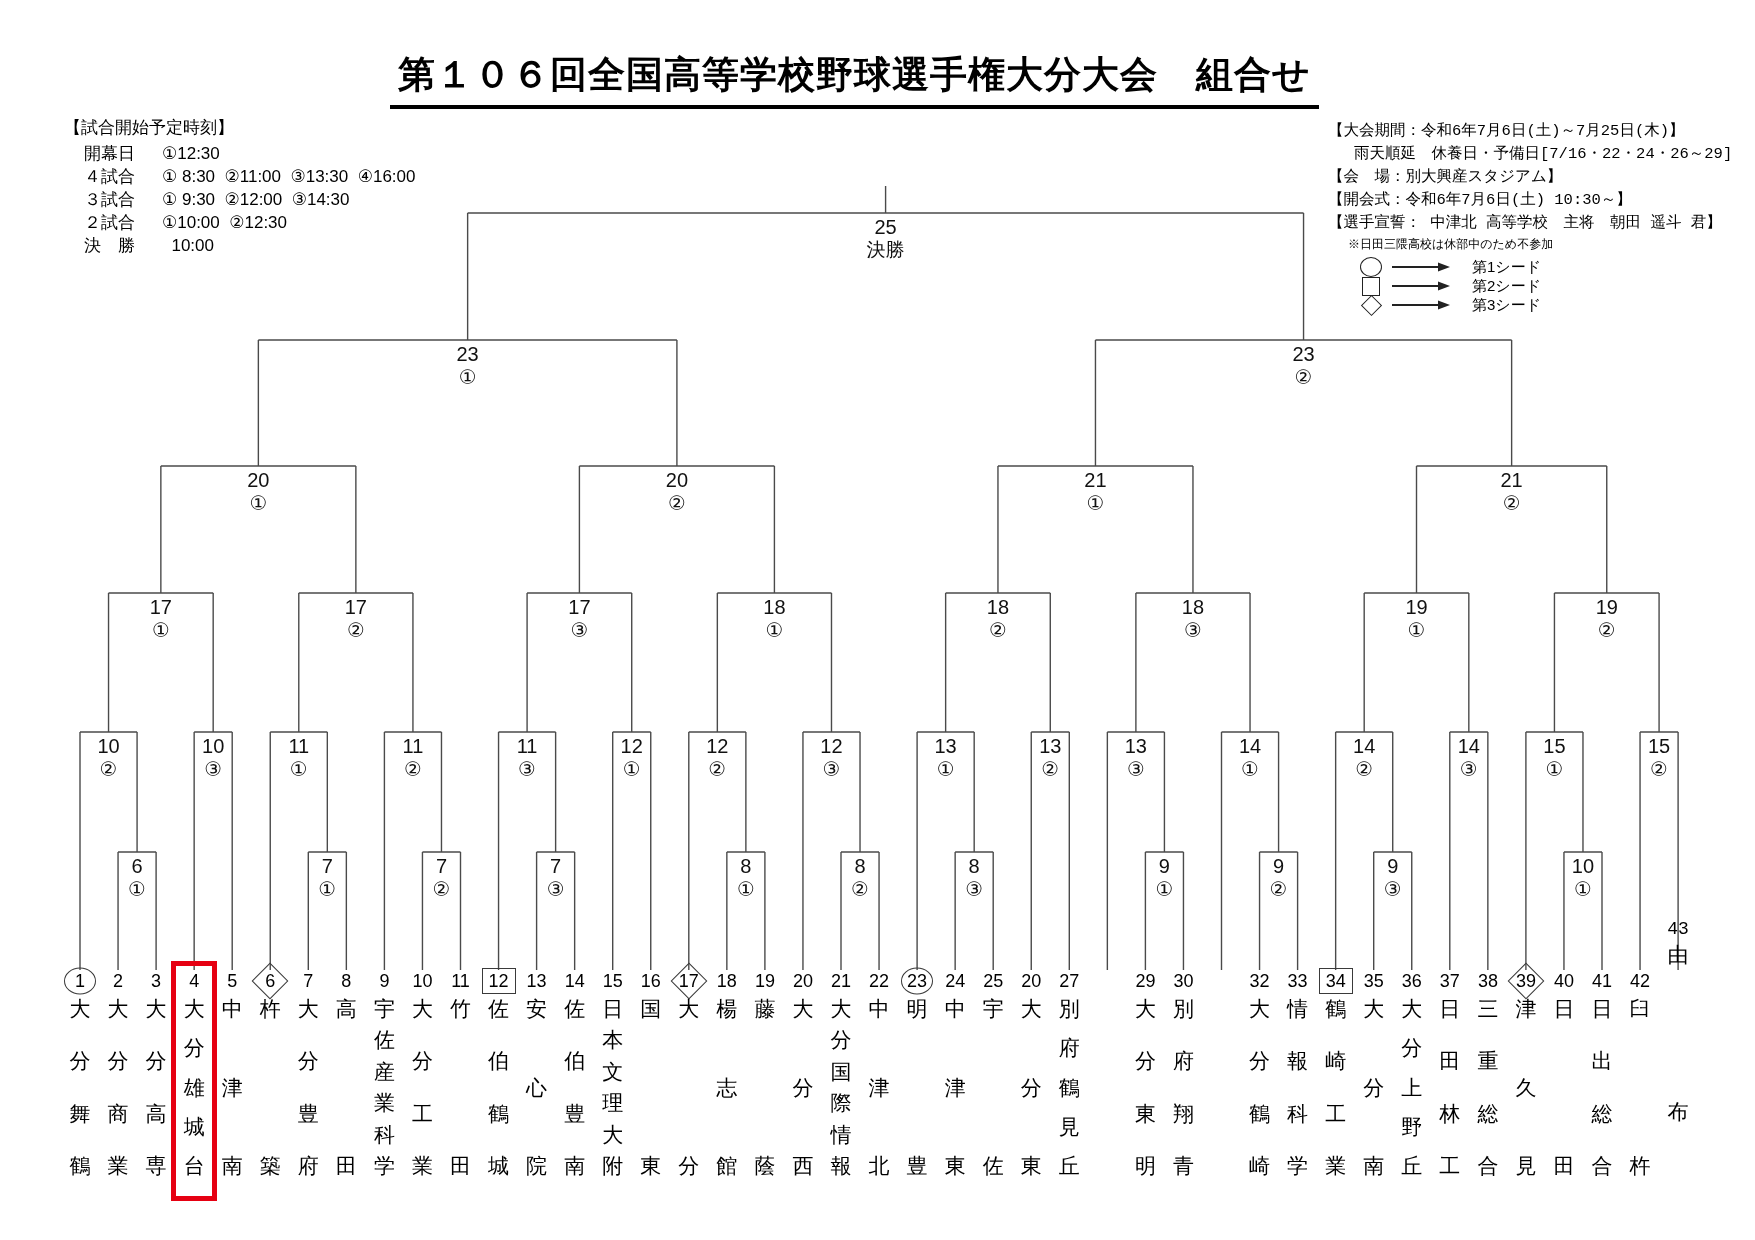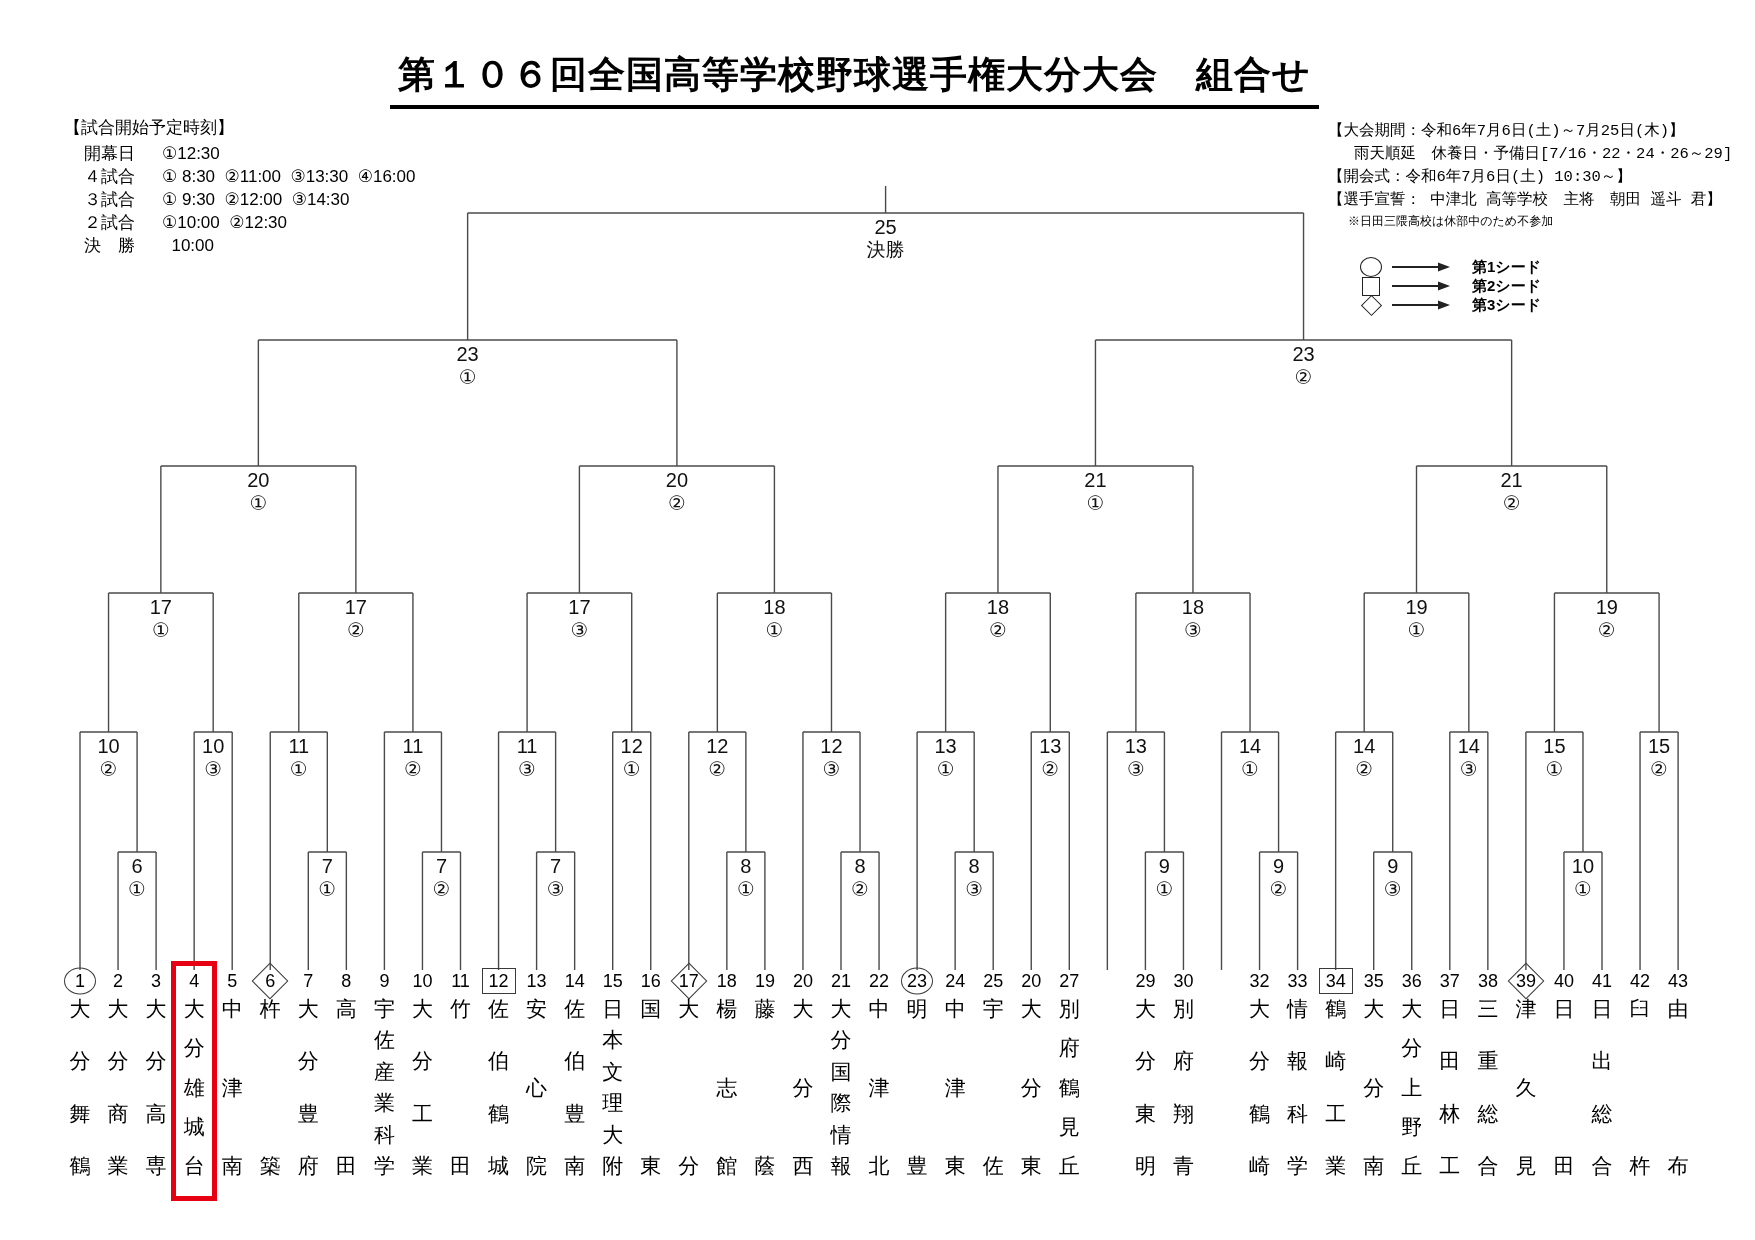--- a/index.html
+++ b/index.html
@@ -21,21 +21,21 @@
   .info .ind{padding-left:26px;}
   .info .small{font-size:12px;padding-left:20px;line-height:20px;}
   
   .legend{position:absolute;left:1358px;top:258px;}
   .lrow{display:flex;align-items:center;height:18px;margin-bottom:1px;}
   .shape-cell{width:26px;display:flex;justify-content:center;align-items:center;}
   .lg-circle{width:20px;height:18px;border:1.7px solid #222;border-radius:50%;}
   .lg-square{width:16px;height:17px;border:1.7px solid #222;}
   .lg-diamond{width:13px;height:13px;border:1.7px solid #222;transform:rotate(45deg);}
   .arrow-cell{margin-left:8px;display:flex;align-items:center;}
-  .ltext{margin-left:22px;font-size:15px;white-space:pre;font-weight:bold;}
+  .ltext{margin-left:22px;font-size:15px;white-space:pre;}
   
   #bracket{position:absolute;left:0;top:0;width:1755px;height:1240px;}
   .game-label{position:absolute;width:70px;text-align:center;color:#111;}
   .game-label .day{font-size:20px;line-height:21px;}
   .game-label .no{font-size:20px;line-height:24px;}
   .game-label .final-word{font-size:19px;line-height:23px;}
   .team-column{position:absolute;width:44px;height:238px;}
   .team-column.highlighted{outline:5px solid #e60012;outline-offset:-4px;}
   .team-num{position:absolute;left:0;right:0;top:9px;text-align:center;font-size:18px;line-height:20px;z-index:2;}
   .name-char{position:absolute;left:0;right:0;text-align:center;font-size:21px;line-height:22px;font-weight:500;}
@@ -73,20 +73,21 @@
     </div>
     <div class="row">
       <span class="lbl">決　勝</span>
       <span class="tms">  10:00</span>
     </div>
   </div>
 
   <div class="info">
     <div>【大会期間：令和6年7月6日(土)～7月25日(木)】</div>
     <div class="ind">雨天順延　休養日・予備日[7/16・22・24・26～29]</div>
+    <div>【会　場：別大興産スタジアム】</div>
     <div>【開会式：令和6年7月6日(土) 10:30～】</div>
     <div>【選手宣誓： 中津北 高等学校　主将　朝田 遥斗 君】</div>
     <div class="small">※日田三隈高校は休部中のため不参加</div>
   </div>
 
   <div class="legend">
     <div class="lrow">
       <span class="shape-cell">
           <span class="lg-circle"></span>
         </span>
@@ -682,19 +683,19 @@
         <div class="name-char" style="top: 36px;">日</div>
         <div class="name-char" style="top: 88.3333px;">出</div>
         <div class="name-char" style="top: 140.667px;">総</div>
         <div class="name-char" style="top: 193px;">合</div>
       </div>
       <div class="team-column" style="left: 1618.05px; top: 962px;">
         <div class="team-num">42</div>
         <div class="name-char" style="top: 36px;">臼</div>
         <div class="name-char" style="top: 193px;">杵</div>
       </div>
-      <div class="team-column" style="left: 1656.1px; top: 962px;">
+      <div class="team-column" style="left: 1656.1px; top: 910px; font-family: Liberation Mono, monospace;">
         <div class="team-num">43</div>
         <div class="name-char" style="top: 36px;">由</div>
         <div class="name-char" style="top: 193px;">布</div>
       </div>
     </div>
 </div>
 
 </body></html>

